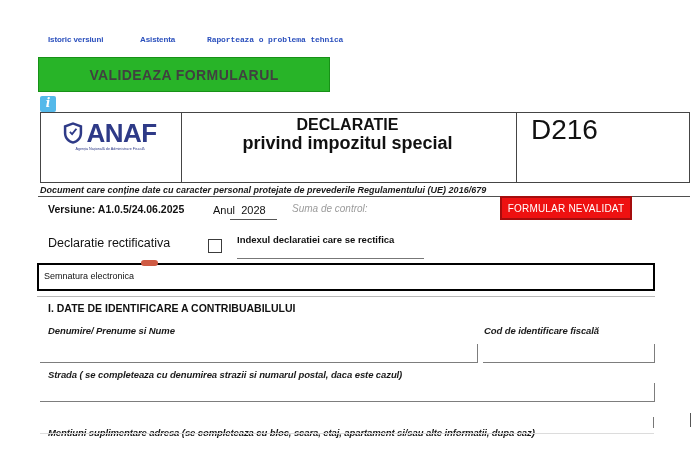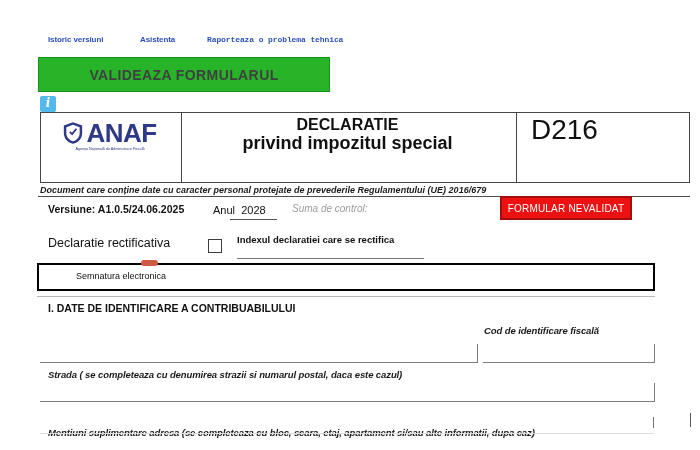--- a/index.html
+++ b/index.html
@@ -41,21 +41,21 @@
   .status-btn{
     left:500px;top:196px;width:132px;height:24px;background:#ee1111;border:2px solid #a50d0d;
     color:#ffffff;font-size:10px;letter-spacing:0.2px;display:flex;align-items:center;justify-content:center;
     box-sizing:border-box;cursor:pointer;
   }
   .rectify-label{left:48px;top:236px;font-size:12.5px;}
   .checkbox{left:208px;top:239px;width:14px;height:14px;border:1px solid #3c3c3c;background:#fff;box-sizing:border-box;cursor:pointer;}
   .index-label{left:237px;top:228px;font-size:9.5px;font-weight:600;margin-top:6px;}
   .index-line{left:237px;top:258px;width:187px;border-top:1px solid #777;cursor:text;}
   .sig-box{left:37px;top:263px;width:618px;height:28px;border:2px solid #000;box-sizing:border-box;cursor:pointer;}
-  .sig-label{position:absolute;left:5px;top:6px;font-size:9px;color:#111;margin-left:32px;}
+  .sig-label{position:absolute;left:5px;top:6px;font-size:9px;color:#111;}
   .sig-blob{left:141px;top:260px;width:17px;height:6px;background:#cf5b44;border-radius:3px;}
   .box-underline{left:37px;top:296px;width:618px;border-top:1px solid #b8b8b8;}
   .section-title{left:48px;top:302px;font-size:10.5px;font-weight:700;}
   .fld-label{font-style:italic;font-weight:600;font-size:9.5px;color:#1a1a1a;letter-spacing:-0.1px;}
   .fld-line{border-bottom:1px solid #7d7d7d;border-right:1px solid #7d7d7d;cursor:text;}
   .tick{border-left:1px solid #777;width:0;}
   .faint-line{border-top:1px solid #dcdcdc;}
   .edge-tick{left:690px;top:413px;height:14px;border-left:1px solid #555;width:0;}
 </style>
 </head>
@@ -121,20 +121,21 @@
   <div class="abs index-line"></div>
 
   <div class="abs sig-box">
     <span class="sig-label">Semnatura electronica</span>
   </div>
   <div class="abs sig-blob"></div>
   <div class="abs box-underline"></div>
 
   <div class="abs section-title">I. DATE DE IDENTIFICARE A CONTRIBUABILULUI</div>
 
+  <div class="abs fld-label" style="left:48px;top:325px;">Denumire/ Prenume si Nume</div>
   <div class="abs fld-label" style="left:484px;top:325px;">Cod de identificare fiscală</div>
   <div class="abs fld-line" style="left:40px;top:344px;width:437px;height:18px;"></div>
   <div class="abs fld-line" style="left:483px;top:344px;width:171px;height:18px;"></div>
 
   <div class="abs fld-label" style="left:48px;top:369px;">Strada ( se completeaza cu denumirea strazii si numarul postal, daca  este cazul)</div>
   <div class="abs fld-line" style="left:40px;top:383px;width:614px;height:18px;"></div>
 
   <div class="abs fld-label" style="left:48px;top:406px;margin-top:21px;">Mentiuni suplimentare adresa (se completeaza cu bloc, scara, etaj, apartament si/sau alte informatii, dupa caz)</div>
   <div class="abs tick" style="left:653px;top:417px;height:11px;"></div>
   <div class="abs faint-line" style="left:40px;top:433px;width:614px;"></div>

